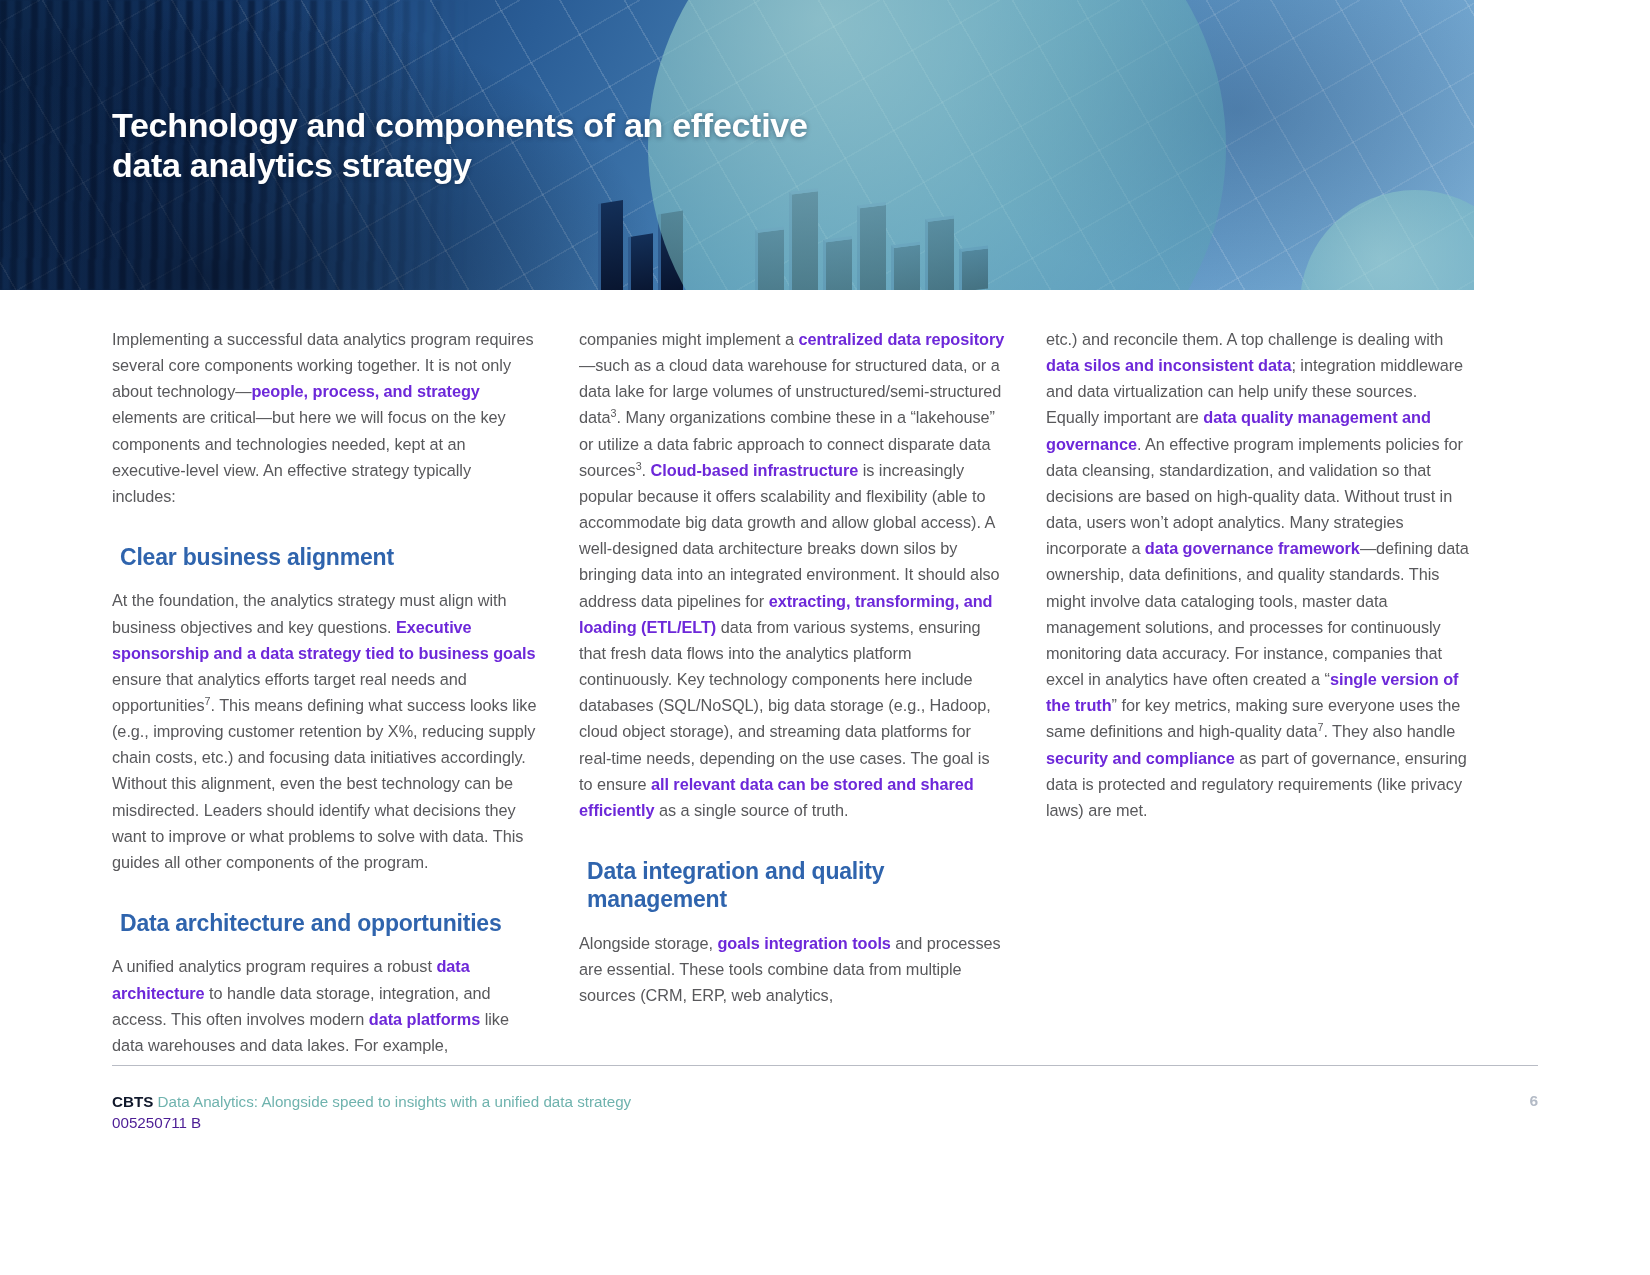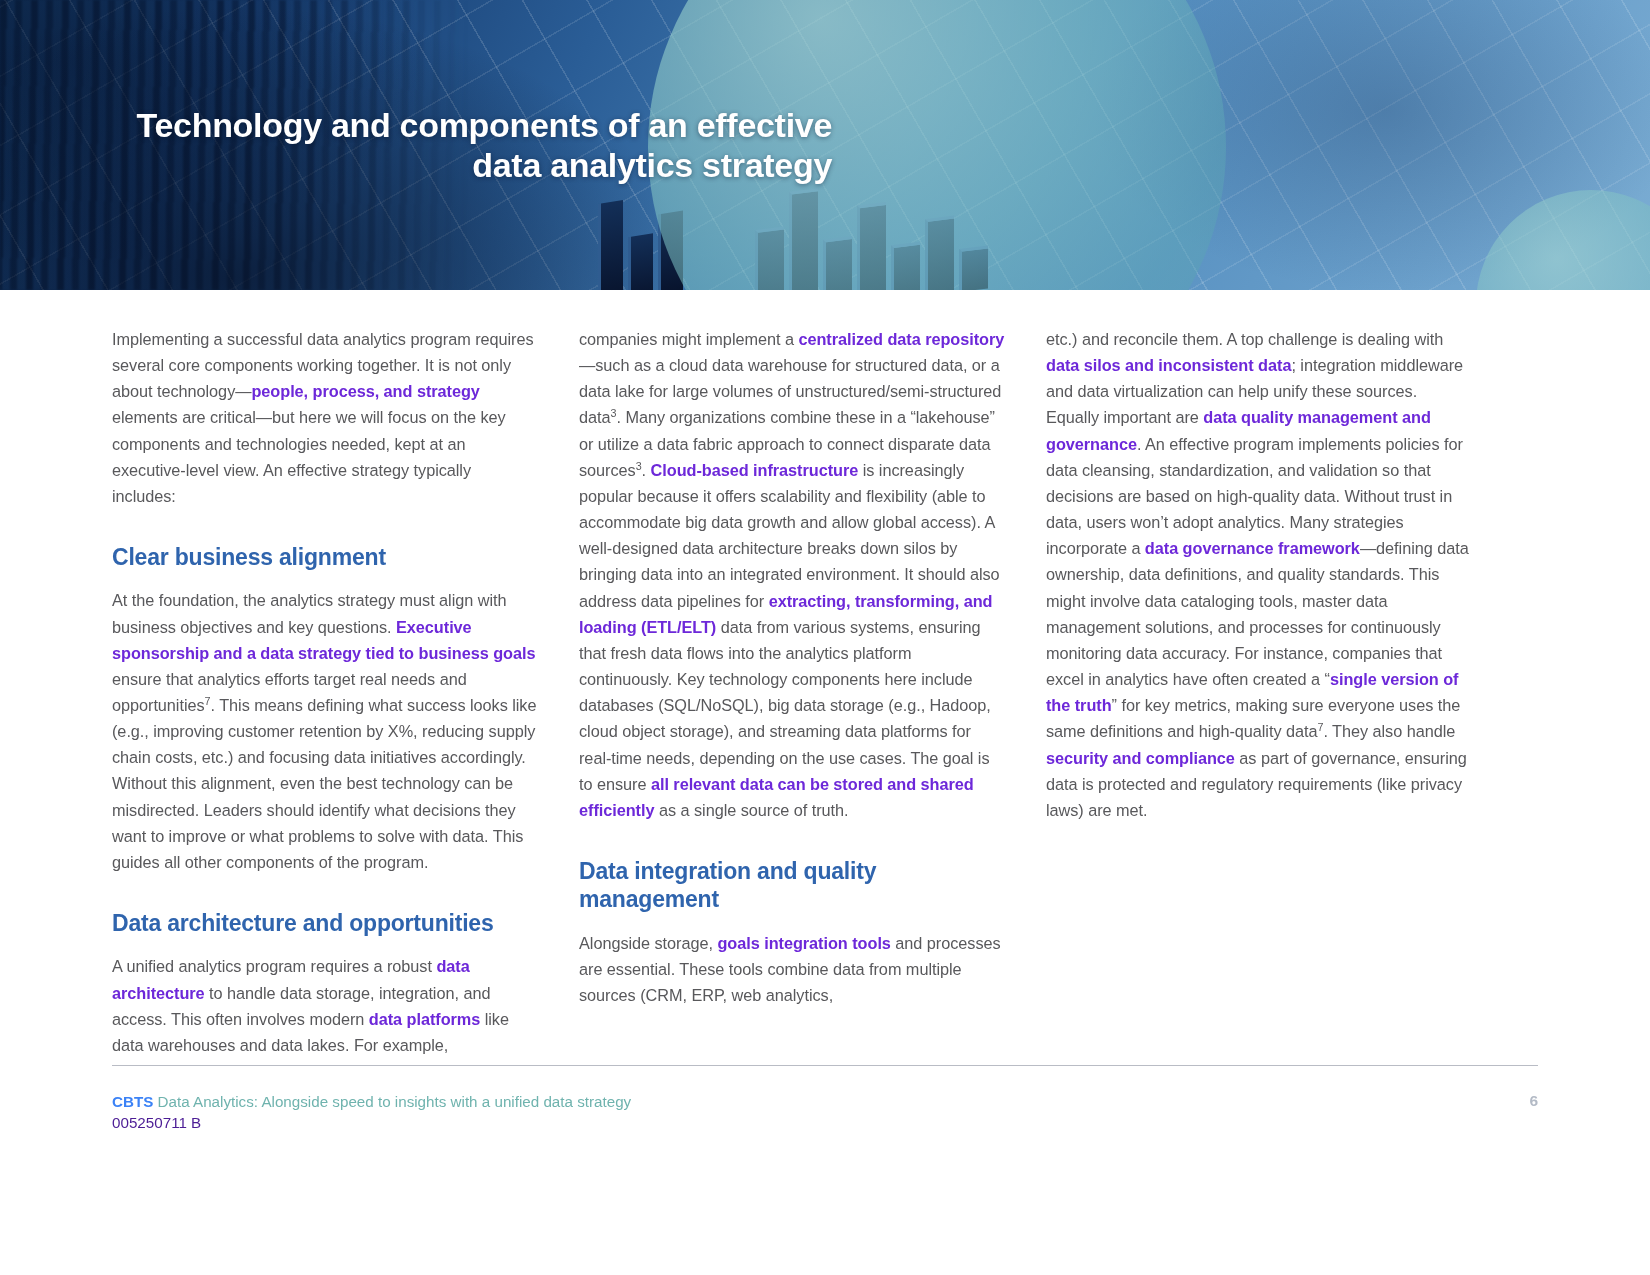--- a/index.html
+++ b/index.html
@@ -12,25 +12,24 @@
     height: 1275px;
     font-family: "Liberation Sans", sans-serif;
     -webkit-font-smoothing: antialiased;
     overflow: hidden;
     position: relative;
   }
 
   
   .banner {
     position: relative;
-    width: 1650px;
+    width: 1474px;
     height: 290px;
     overflow: hidden;
     background: linear-gradient(115deg, #0d2a4e 0%, #14386a 14%, #2a5d96 34%, #4a84b8 55%, #5d95c4 74%, #6fa3cd 90%, #7badd3 100%);
-    text-align: right;
   }
   .banner-grid {
     position: absolute;
     inset: -40% -20%;
     background-image:
       repeating-linear-gradient(62deg, rgba(255,255,255,0.17) 0 1.5px, rgba(255,255,255,0) 1.5px 56px),
       repeating-linear-gradient(152deg, rgba(255,255,255,0.13) 0 1.5px, rgba(255,255,255,0) 1.5px 60px);
     transform: rotate(-2deg);
     opacity: 0.85;
   }
@@ -151,21 +150,21 @@
     margin: 0 0 0 0;
     color: #58585b;
     font-size: 16.3px;
     line-height: 1.605;
     letter-spacing: -0.05px;
   }
   p.body b { color: #6d28d9; font-weight: bold; }
   p.body sup { font-size: 0.66em; vertical-align: super; line-height: 0; }
 
   h2.section {
-    margin: 34px 0 16px 0;
+    margin: 34px 0 16px 8px;
     color: #2f64ad;
     font-size: 23px;
     font-weight: bold;
     line-height: 1.23;
     letter-spacing: -0.2px;
   }
 
   
   .footer {
     position: absolute;
@@ -182,21 +181,21 @@
     display: flex;
     align-items: flex-start;
     justify-content: space-between;
     padding-top: 26px;
   }
   .footer-text {
     font-size: 15.2px;
     line-height: 1.35;
     color: #6fb3ae;
   }
-  .footer-text .brand { color: #3b82f6; font-weight: bold; }
+  .footer-text .brand { color: #0f172a; font-weight: bold; }
   .footer-code { color: #4c1d95; font-size: 15.2px; display: block; }
   .page-num {
     color: #b3bac6;
     font-size: 15.5px;
     font-weight: bold;
   }
 </style>
 </head>
 <body>
 

